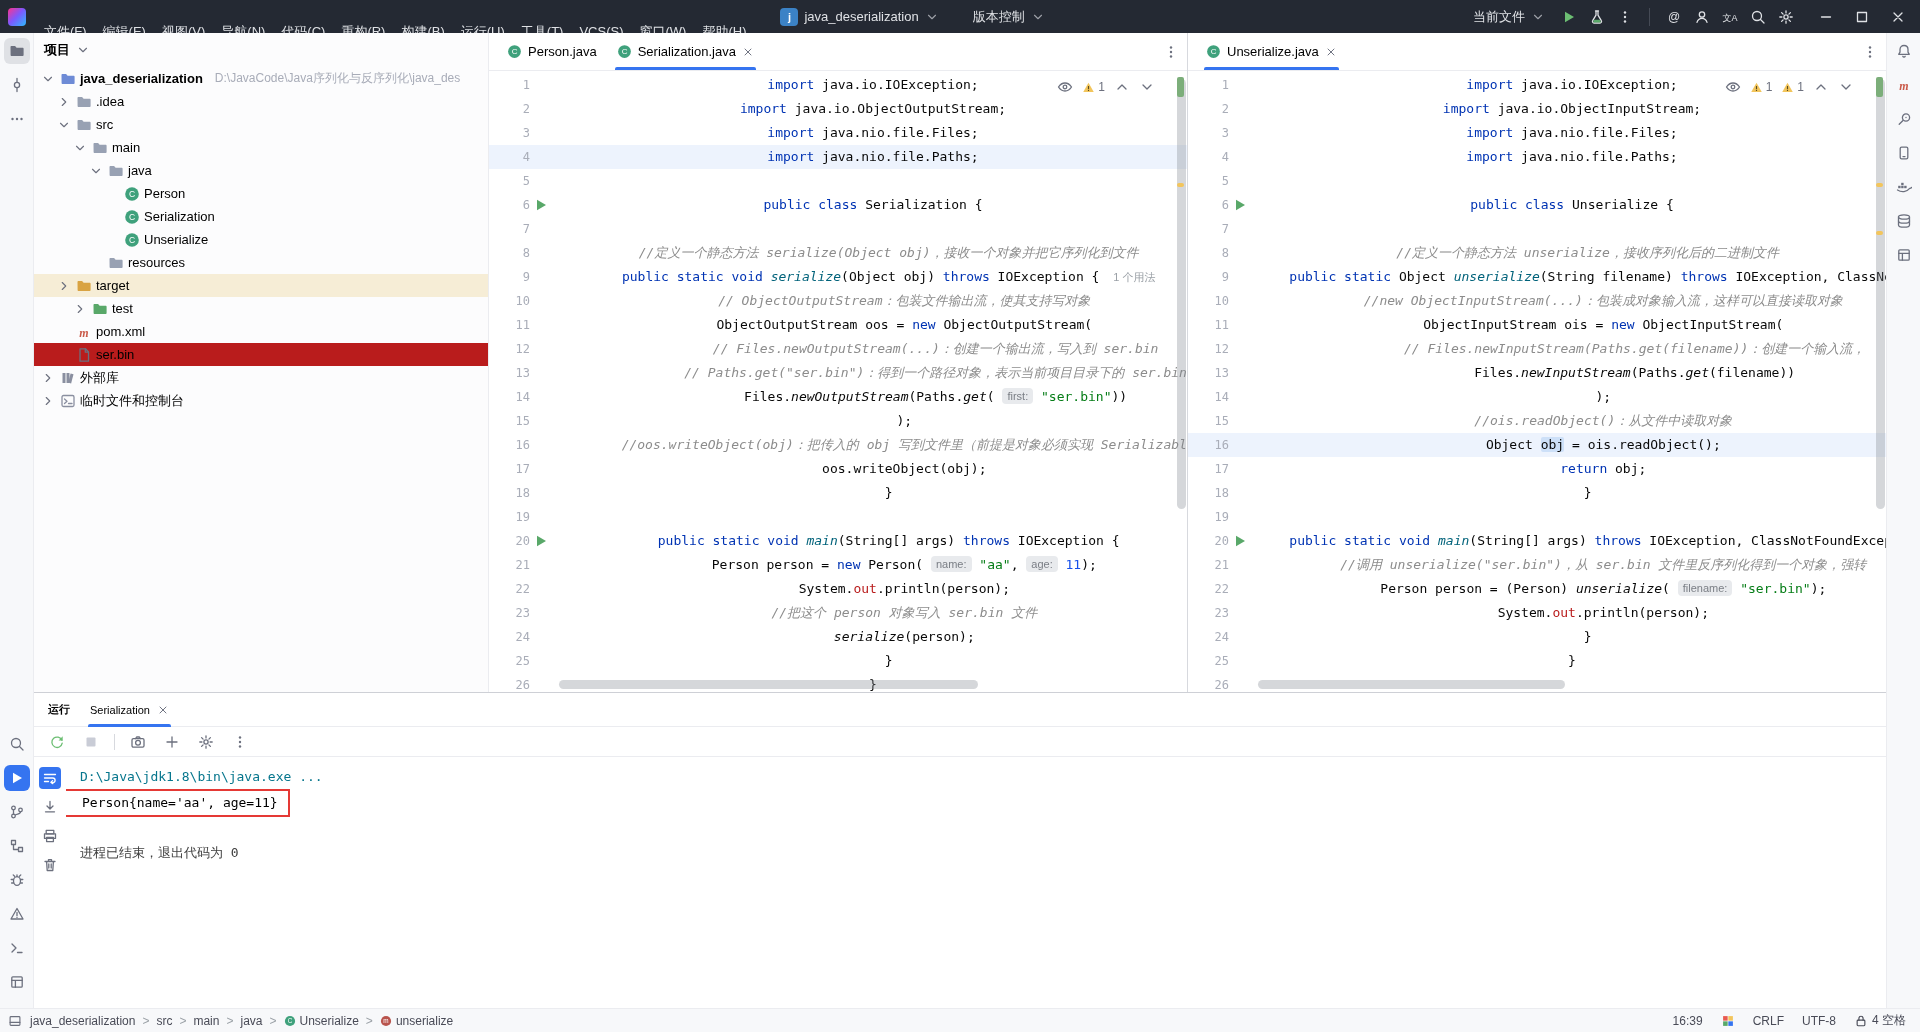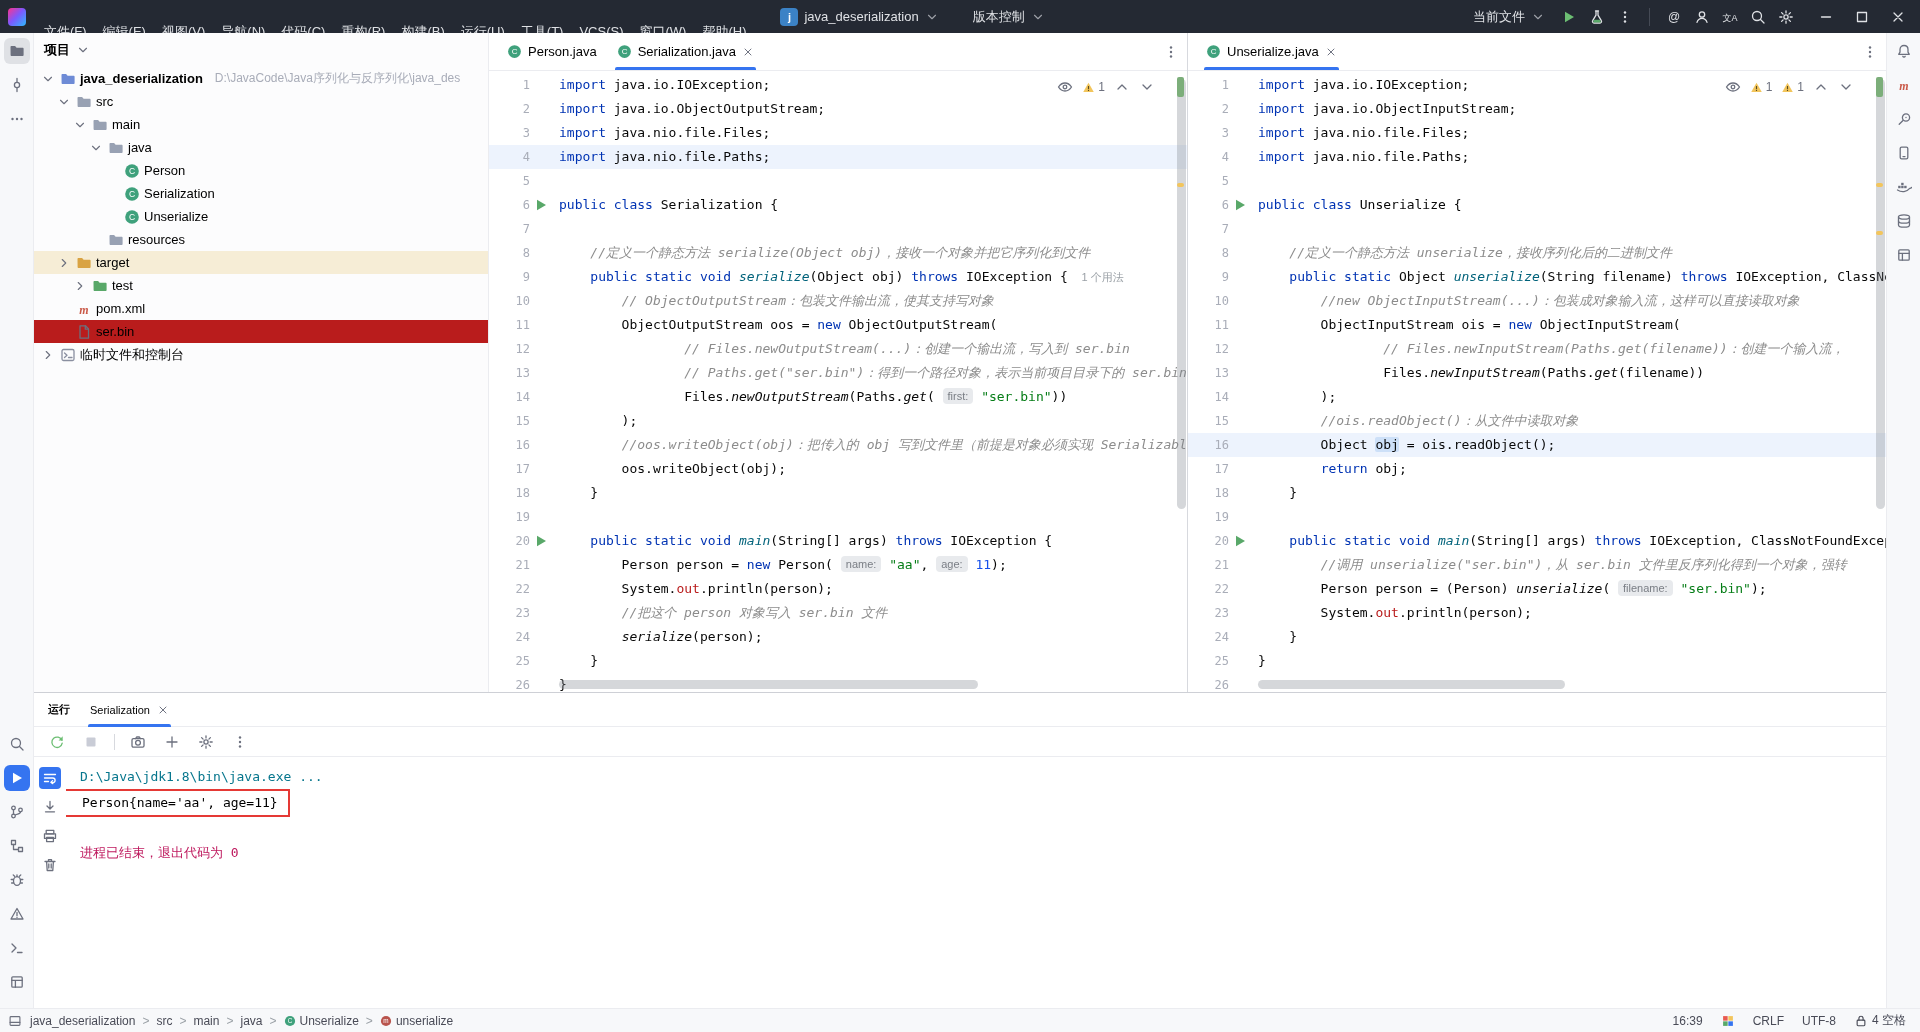--- a/index.html
+++ b/index.html
@@ -62,21 +62,21 @@
   .tab-ic .ic{width:15px;height:15px;}
   .tab-close{color:#6C707E;display:flex;}
   .tab-close .ic{width:12px;height:12px;}
   .tabs-kebab{margin-left:auto;align-self:center;color:#6C707E;margin-right:2px;}
   .code-wrap{flex:1;overflow:hidden;font-family:"DejaVu Sans Mono",monospace;font-size:13px;line-height:24px;padding-top:2px;position:relative;}
   .code-row{display:flex;height:24px;white-space:pre;}
   .code-row.caret{background:#EDF3FD;}
   .gutter{width:64px;min-width:64px;display:flex;align-items:center;justify-content:flex-end;gap:3px;padding-right:4px;}
   .lnum{color:#A9ADB8;font-size:12px;text-align:right;}
   .mark{width:16px;min-width:16px;height:16px;color:#59A869;}
-  .codeline{flex:1;overflow:hidden;padding-left:6px;color:#080808;}
+  .codeline{flex:1;overflow:hidden;padding-left:6px;color:#080808;text-align:center;}
   .t-kw{color:#0033B3;}
   .t-cm{color:#8C8C8C;font-style:italic;}
   .t-str{color:#067D17;}
   .t-num{color:#1750EB;}
   .t-decl{color:#00627A;font-style:italic;}
   .t-meth{font-style:italic;}
   .t-fld{color:#b91c1c;}
   .t-hl{background:#CDE0F8;border-radius:2px;}
   .t-chip{background:#E8EAED;color:#7A7E85;border-radius:4px;padding:0 5px;font-size:11px;line-height:16px;display:inline-block;font-family:"Liberation Sans",sans-serif;font-style:normal;position:relative;top:-1px;}
   .t-usage{color:#9AA0A6;font-size:11px;font-family:"Liberation Sans",sans-serif;margin-left:6px;}
@@ -102,21 +102,21 @@
   .rp-toolbar{height:30px;min-height:30px;display:flex;align-items:center;gap:12px;padding:0 12px;border-bottom:1px solid #EBECF0;color:#6C707E;}
   .rp-btn{width:22px;height:22px;display:flex;align-items:center;justify-content:center;border-radius:4px;}
   .rp-sep{width:1px;height:16px;background:#D7D9DE;}
   .console{flex:1;min-height:0;display:flex;}
   .console-gutter{width:32px;min-width:32px;display:flex;flex-direction:column;align-items:center;gap:7px;padding-top:10px;color:#6C707E;}
   .cg-btn{width:22px;height:22px;display:flex;align-items:center;justify-content:center;border-radius:4px;}
   .cg-btn.active{background:#3574F0;color:#fff;}
   .console-out{flex:1;font-family:"DejaVu Sans Mono",monospace;font-size:13px;line-height:24px;padding:8px 0 0 14px;overflow:hidden;}
   .con-path{color:#06768D;}
   .con-result{color:#000;}
-  .con-info{color:#be185d;margin-top:24px;}
+  .con-info{color:#404040;margin-top:24px;}
   .boxed{display:inline-block;border:2px solid #E53935;padding:0 10px 0 16px;margin-left:-16px;}
 
   
   .statusbar{height:24px;min-height:24px;background:#F7F8FA;border-top:1px solid #EBECF0;display:flex;align-items:center;padding:0 14px 0 8px;font-size:12px;color:#494B57;gap:6px;}
   .sb-layout{color:#6C707E;display:flex;}
   .sb-layout .ic{width:14px;height:14px;}
   .breadcrumbs{display:flex;align-items:center;gap:2px;}
   .crumb{display:flex;align-items:center;gap:4px;padding:0 2px;}
   .crumb-ic .ic{width:12px;height:12px;}
   .crumb-sep{color:#9AA0A6;margin:0 3px;}
@@ -343,20 +343,33 @@
                   <svg class="ic" viewBox="0 0 16 16" xmlns="http://www.w3.org/2000/svg">
                     <path class="f" d="M1.5 4c0-.55.45-1 1-1h3.6l1.5 1.7h6c.55 0 1 .45 1 1V12c0 .55-.45 1-1 1h-11c-.55 0-1-.45-1-1z"></path>
                   </svg>
                 </span>
                 <span class="t-label bold">java_deserialization</span>
                 <span class="t-extra">D:\JavaCode\Java序列化与反序列化\java_des</span>
               </div>
               <div class="tree-row" style="padding-left: 22px;">
                 <span class="t-arrow">
                   <svg class="ic" viewBox="0 0 16 16" xmlns="http://www.w3.org/2000/svg">
+                    <path class="s" d="M6 4l4 4-4 4"></path>
+                  </svg>
+                </span>
+                <span class="t-ic ic-folder">
+                  <svg class="ic" viewBox="0 0 16 16" xmlns="http://www.w3.org/2000/svg">
+                    <path class="f" d="M1.5 4c0-.55.45-1 1-1h3.6l1.5 1.7h6c.55 0 1 .45 1 1V12c0 .55-.45 1-1 1h-11c-.55 0-1-.45-1-1z"></path>
+                  </svg>
+                </span>
+                <span class="t-label">.idea</span>
+              </div>
+              <div class="tree-row" style="padding-left: 22px;">
+                <span class="t-arrow">
+                  <svg class="ic" viewBox="0 0 16 16" xmlns="http://www.w3.org/2000/svg">
                     <path class="s" d="M4 6l4 4 4-4"></path>
                   </svg>
                 </span>
                 <span class="t-ic ic-folder">
                   <svg class="ic" viewBox="0 0 16 16" xmlns="http://www.w3.org/2000/svg">
                     <path class="f" d="M1.5 4c0-.55.45-1 1-1h3.6l1.5 1.7h6c.55 0 1 .45 1 1V12c0 .55-.45 1-1 1h-11c-.55 0-1-.45-1-1z"></path>
                   </svg>
                 </span>
                 <span class="t-label">src</span>
               </div>
@@ -462,20 +475,35 @@
               </div>
               <div class="tree-row selected" style="padding-left: 22px;">
                 <span class="t-arrow"></span>
                 <span class="t-ic ic-file">
                   <svg class="ic" viewBox="0 0 16 16" xmlns="http://www.w3.org/2000/svg">
                     <path class="s" d="M4 1.8h5.5L12.5 5v9.2H4z"></path>
                     <path class="s" d="M9.3 2v3.2h3.2"></path>
                   </svg>
                 </span>
                 <span class="t-label">ser.bin</span>
+              </div>
+              <div class="tree-row" style="padding-left: 6px;">
+                <span class="t-arrow">
+                  <svg class="ic" viewBox="0 0 16 16" xmlns="http://www.w3.org/2000/svg">
+                    <path class="s" d="M6 4l4 4-4 4"></path>
+                  </svg>
+                </span>
+                <span class="t-ic ic-library">
+                  <svg class="ic" viewBox="0 0 16 16" xmlns="http://www.w3.org/2000/svg">
+                    <rect x="2.5" y="3" width="3" height="10" class="f"></rect>
+                    <rect x="6.5" y="3" width="3" height="10" class="f"></rect>
+                    <path class="f" d="M10.6 3.4l2.9.8-2.4 9.2-2.9-.8z"></path>
+                  </svg>
+                </span>
+                <span class="t-label">外部库</span>
               </div>
               <div class="tree-row" style="padding-left: 6px;">
                 <span class="t-arrow">
                   <svg class="ic" viewBox="0 0 16 16" xmlns="http://www.w3.org/2000/svg">
                     <path class="s" d="M6 4l4 4-4 4"></path>
                   </svg>
                 </span>
                 <span class="t-ic ic-console">
                   <svg class="ic" viewBox="0 0 16 16" xmlns="http://www.w3.org/2000/svg">
                     <rect x="2" y="2.5" width="12" height="11" rx="1.5" class="s"></rect>

